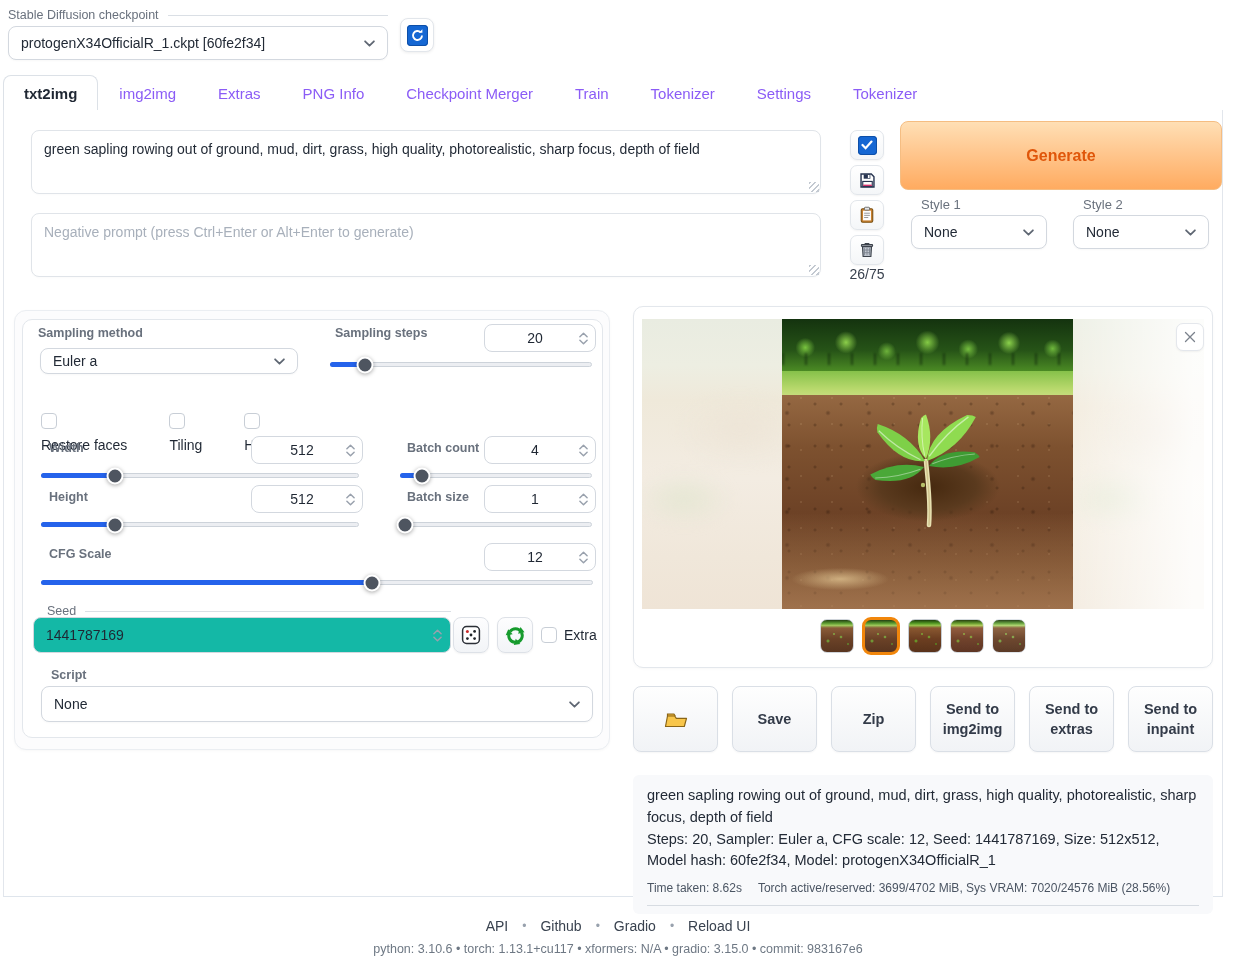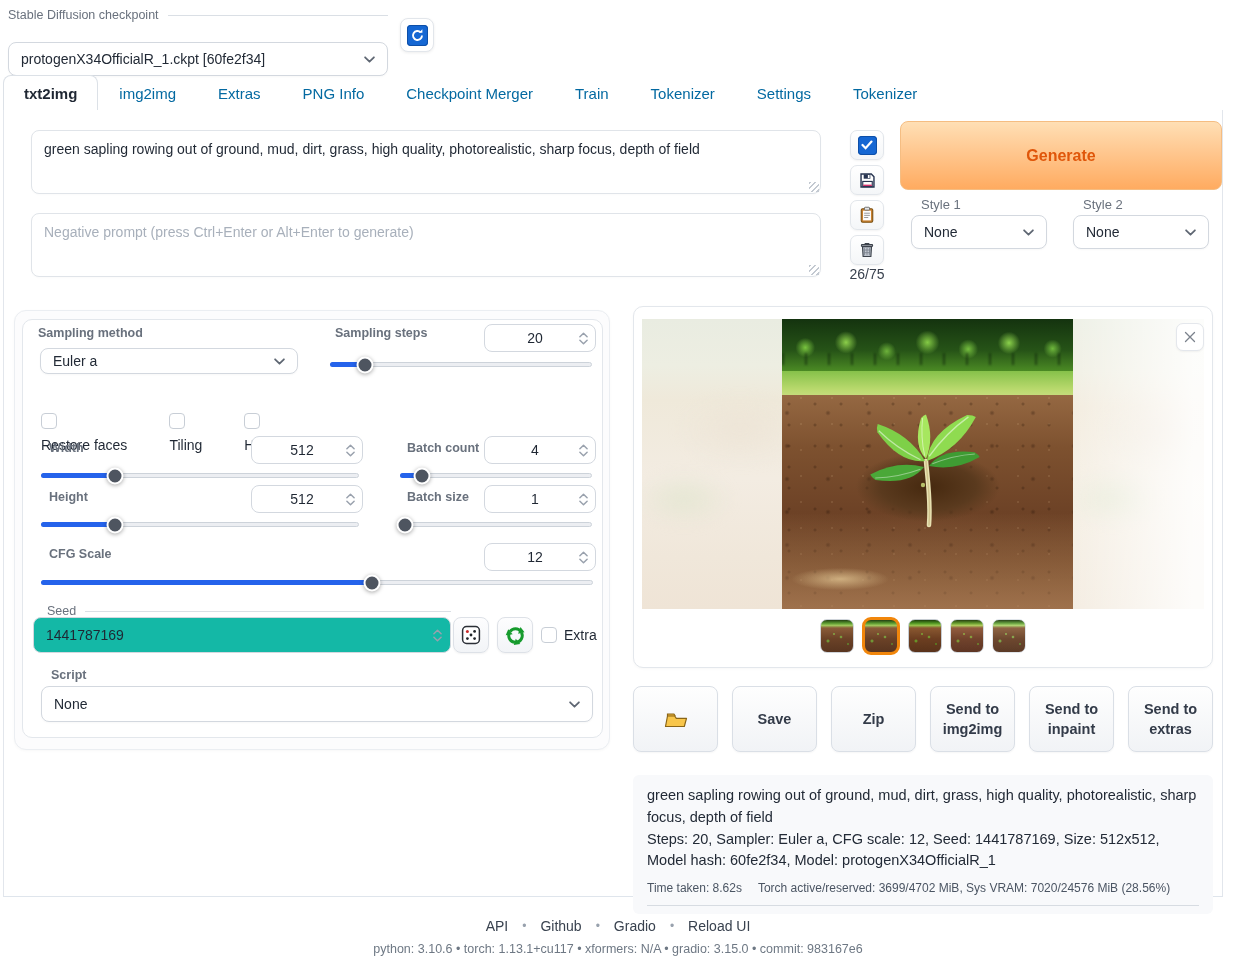--- a/index.html
+++ b/index.html
@@ -47,28 +47,28 @@
   }
   .blue-ico { width:21px; height:21px; border-radius:4px; background:#1567d3;
     display:flex; align-items:center; justify-content:center; box-shadow:inset 0 0 0 1px #0d4fa8; }
 
   .iconbtn { position:absolute; width:36px; height:36px; border:1px solid #dde1e7; border-radius:8px;
     background:linear-gradient(#fdfdfe,#f2f4f7); display:flex; align-items:center; justify-content:center;
     box-shadow:0 1px 2px rgba(0,0,0,.05); }
 
   
   #checkpoint { left:8px; top:8px; width:380px; }
-  #checkpoint .selectbox { height:34px; margin-top:20px; }
+  #checkpoint .selectbox { height:34px; margin-top:4px; }
   #refresh-btn { left:400px; top:18px; width:34px; height:34px; border:1px solid #e2e6eb; border-radius:8px;
     background:#fff; display:flex; align-items:center; justify-content:center; box-shadow:0 1px 3px rgba(0,0,0,.07); }
 
   
   #tabbar { position:absolute; left:3px; top:75px; width:1220px; display:flex; align-items:flex-end;
     border-bottom:1px solid #e2e6ec; font-size:15px; }
-  .tab { padding:9px 21px 11px; color:#0369a1; white-space:nowrap; }
+  .tab { padding:9px 21px 11px; color:#8b5cf6; white-space:nowrap; }
   .tab.active { color:#1f2733; font-weight:700; background:#fff; border:1px solid #dce1e7; border-bottom:none;
     border-radius:8px 8px 0 0; margin-bottom:-1px; padding:9px 20px 12px; }
 
   
   #content { position:absolute; left:3px; top:110px; width:1220px; height:787px; background:#fff;
     border-left:1px solid #e2e6ec; border-right:1px solid #e2e6ec; border-bottom:1px solid #dfe5ec; }
 
   .prompt-ta { position:absolute; left:27px; width:790px; height:64px; border:1px solid #e0e4e9; border-radius:8px;
     padding:10px 12px; font:14px "Liberation Sans",sans-serif; color:#1f2733; resize:none; outline:none;
     box-shadow:0 1px 2px rgba(0,0,0,.02); background:#fff; }
@@ -523,22 +523,22 @@
   <div id="actions">
     <div class="action-btn">
       <svg width="24" height="18" viewBox="0 0 24 18">
         <path d="M3.5 6 V4 h6.4 l1.4 2" fill="#e8b23a" stroke="#8a6516" stroke-width="1.2"></path>
         <path d="M1.5 16.5 L3.5 6 h7.2 l1.6 2.3 H22.5 L20.3 16.5 Z" fill="#f8c64b" stroke="#8a6516" stroke-width="1.2" stroke-linejoin="round"></path>
       </svg>
     </div>
     <div class="action-btn">Save</div>
     <div class="action-btn">Zip</div>
     <div class="action-btn">Send to img2img</div>
+    <div class="action-btn">Send to extras</div>
     <div class="action-btn">Send to inpaint</div>
-    <div class="action-btn">Send to extras</div>
   </div>
 
   <div id="infobox">
     <div>green sapling rowing out of ground, mud, dirt, grass, high quality, photorealistic, sharp focus, depth of field</div>
     <div>Steps: 20, Sampler: Euler a, CFG scale: 12, Seed: 1441787169, Size: 512x512, Model hash: 60fe2f34, Model: protogenX34OfficialR_1</div>
     <div class="time-row">
       <span>Time taken: 8.62s</span>
       <span>Torch active/reserved: 3699/4702 MiB, Sys VRAM: 7020/24576 MiB (28.56%)</span>
     </div>
   </div>

